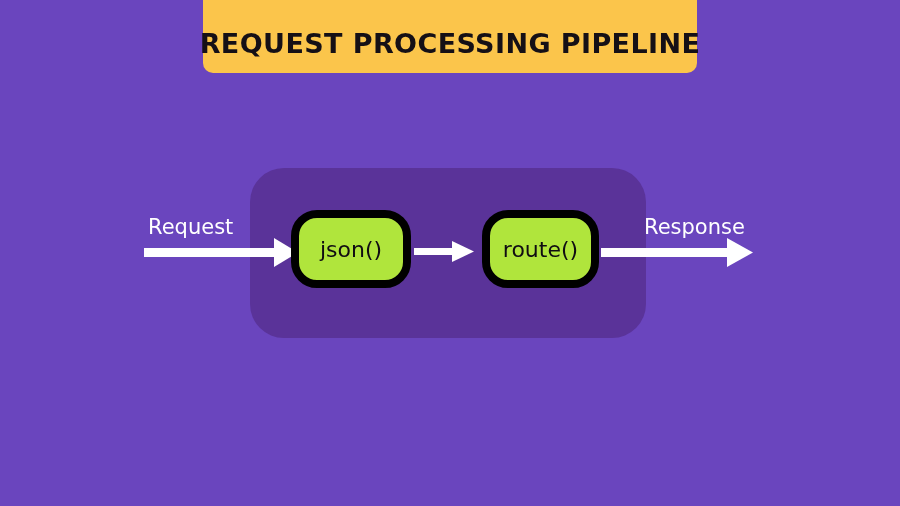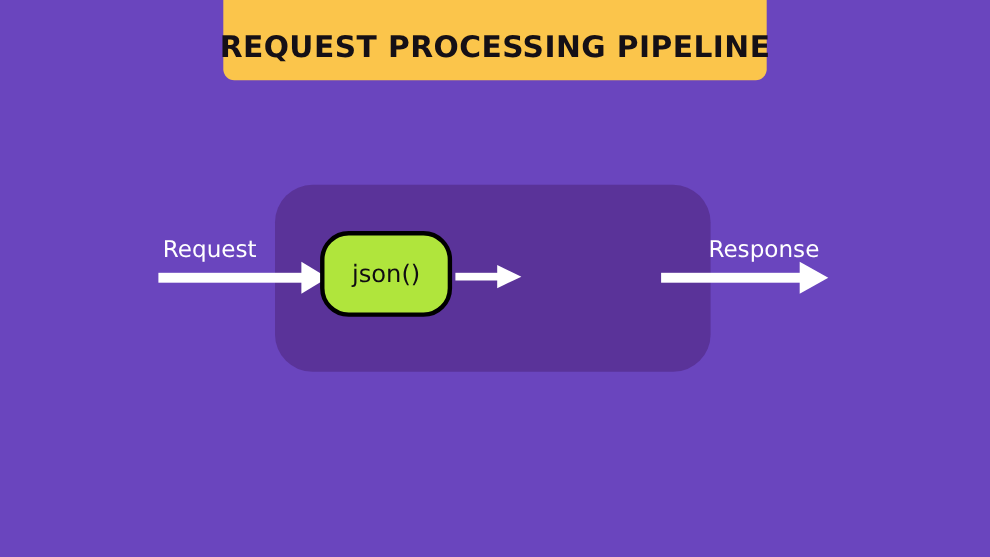--- a/index.html
+++ b/index.html
@@ -50,21 +50,21 @@
     height: 170px;
     background: #5a3399;
     border-radius: 34px;
   }
 
   
   .node {
     position: absolute;
     height: 78px;
     background: #b0e53c;
-    border: 4px solid #000000;
+    border: 8px solid #000000;
     border-radius: 26px;
     box-sizing: border-box;
     display: flex;
     align-items: center;
     justify-content: center;
   }
   .node-label {
     font-family: "DejaVu Sans", "Liberation Sans", sans-serif;
     font-size: 22px;
     font-weight: 500;
@@ -121,17 +121,20 @@
     <g>
       <rect x="601" y="248" width="128" height="9" fill="#ffffff"></rect>
       <polygon points="727,238 753,252.5 727,267" fill="#ffffff"></polygon>
     </g>
   </svg>
 
   <div class="node" id="node-json">
     <span class="node-label">json()</span>
   </div>
 
+  <div class="node" id="node-route">
+    <span class="node-label">route()</span>
+  </div>
 
   <div class="edge-label" id="label-request">Request</div>
   <div class="edge-label" id="label-response">Response</div>
 
 </div>
 
 </body></html>

